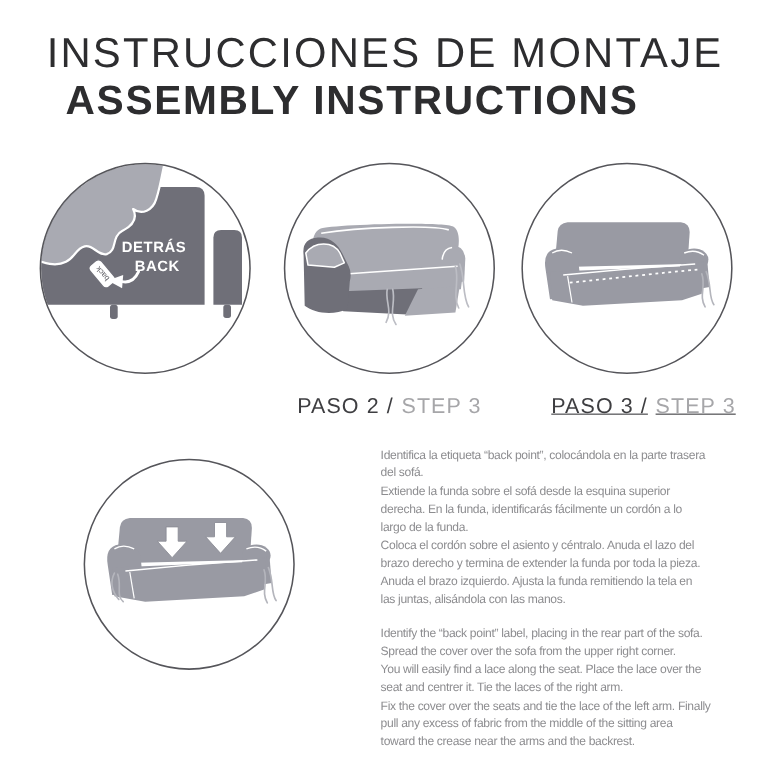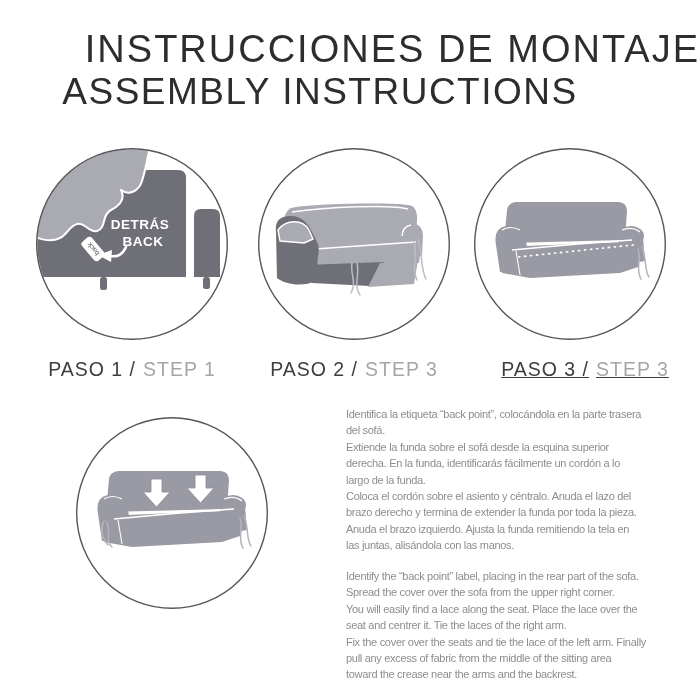--- a/index.html
+++ b/index.html
@@ -9,36 +9,36 @@
     height: 700px;
     background: #ffffff;
     overflow: hidden;
     font-family: "Liberation Sans", "DejaVu Sans", sans-serif;
   }
   .title {
     position: absolute;
     left: 0; top: 30px;
     width: 700px;
     margin: 0;
-    text-align: right;
+    text-align: center;
     font-size: 38px;
     font-weight: 300;
     letter-spacing: 2px;
     line-height: 1;
     color: #2d2d2f;
     white-space: nowrap;
   }
   .subtitle {
     position: absolute;
     left: 0; top: 73px;
     width: 640px;
     margin: 0;
     text-align: center;
     font-size: 37px;
-    font-weight: 400;
+    font-weight: 700;
     letter-spacing: 1.5px;
     line-height: 1;
     color: #2d2d2f;
     white-space: nowrap;
   }
   .fig { position: absolute; width: 196px; height: 196px; margin: 0; text-decoration: underline; }
   .fig1 { left: 34px;  top: 146px; }
   .fig2 { left: 256px; top: 146px; }
   .fig3 { left: 472px; top: 146px; }
   .fig4 { left: 74px;  top: 415px; }
@@ -162,23 +162,20 @@
         <path d="M 44 105 L 48 129" stroke="#ffffff" stroke-width="1.1" fill="none"></path>
         <path d="M 30 106 C 25 116 29 124 34 130 M 33 107 C 37 118 31 126 38 132" stroke="#b4b5bc" stroke-width="1.5" fill="none" stroke-linecap="round"></path>
         <path d="M 166 103 C 170 114 163 123 169 133 M 170 101 C 175 113 172 124 177 131" stroke="#b4b5bc" stroke-width="1.5" fill="none" stroke-linecap="round"></path>
         <path d="M 77 64 h 11 v 13 h 8 l -13.5 15 l -13.5 -15 h 8 Z" fill="#ffffff" stroke="#8b8c95" stroke-width="0.8"></path>
         <path d="M 121 60 h 11 v 13 h 8 l -13.5 15 l -13.5 -15 h 8 Z" fill="#ffffff" stroke="#8b8c95" stroke-width="0.8"></path>
       </g>
       <circle cx="98" cy="98" r="95.3" fill="none" stroke="#55555a" stroke-width="1.4"></circle>
     </svg>
   </figure>
 
-  <div class="caption cap1">
-    <span class="paso">PASO 1 /</span><span class="sten">STEP 1</span>
-  </div>
   <div class="caption cap2">
     <span class="paso">PASO 2 /</span><span class="sten">STEP 3</span>
   </div>
   <div class="caption cap3">
     <span class="paso">PASO 3 /</span><span class="sten">STEP 3</span>
   </div>
 
   <p class="instr instr-es">Identifica la etiqueta “back point”, colocándola en la parte trasera
 del sofá.
 Extiende la funda sobre el sofá desde la esquina superior

